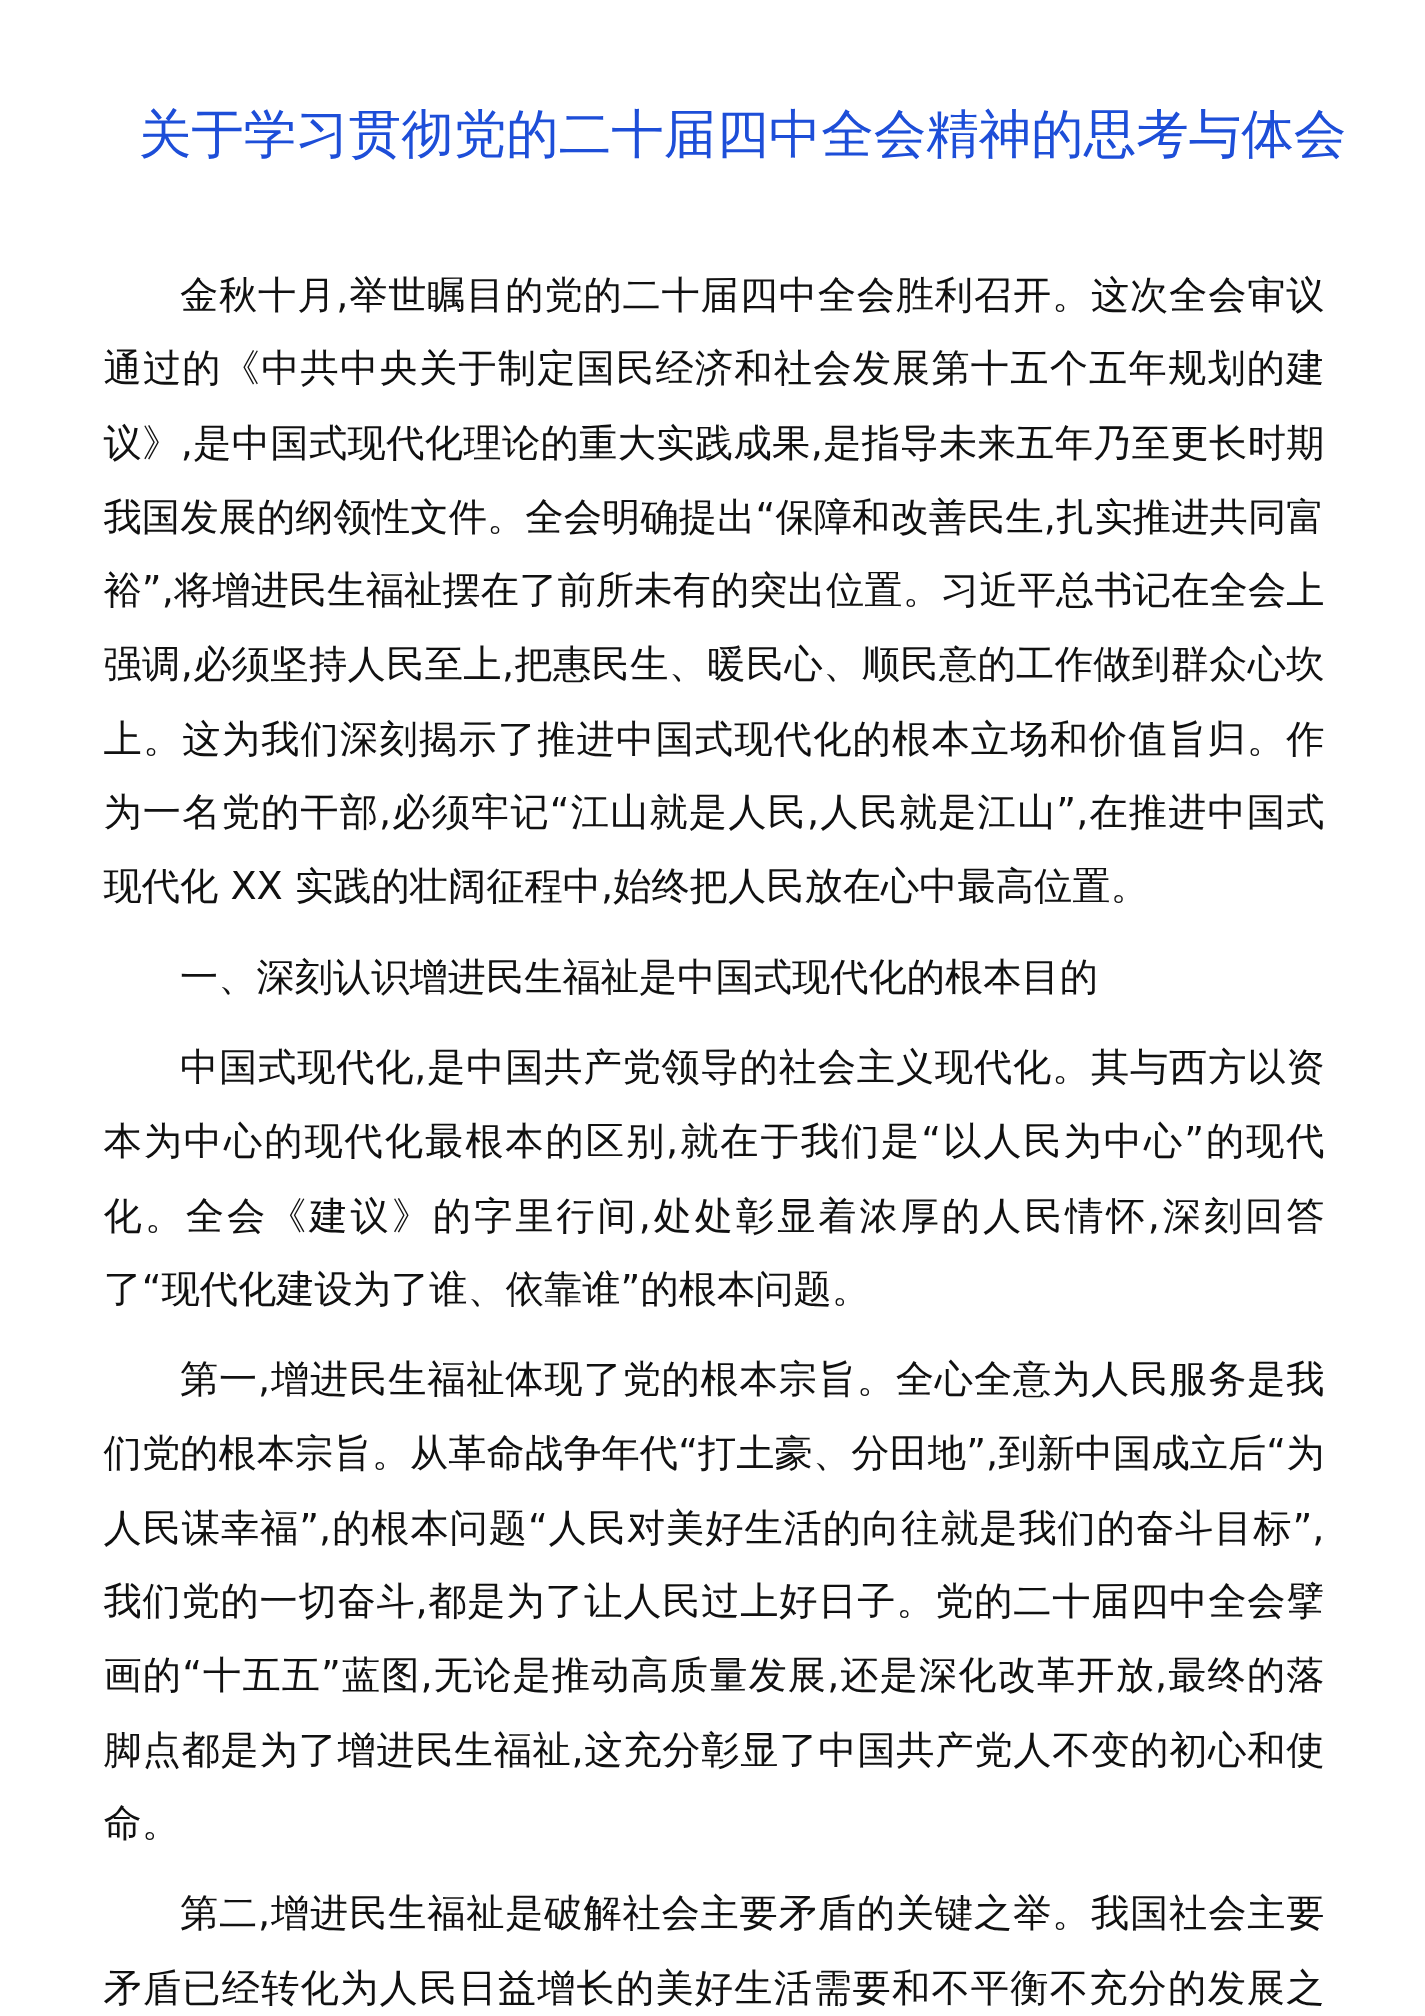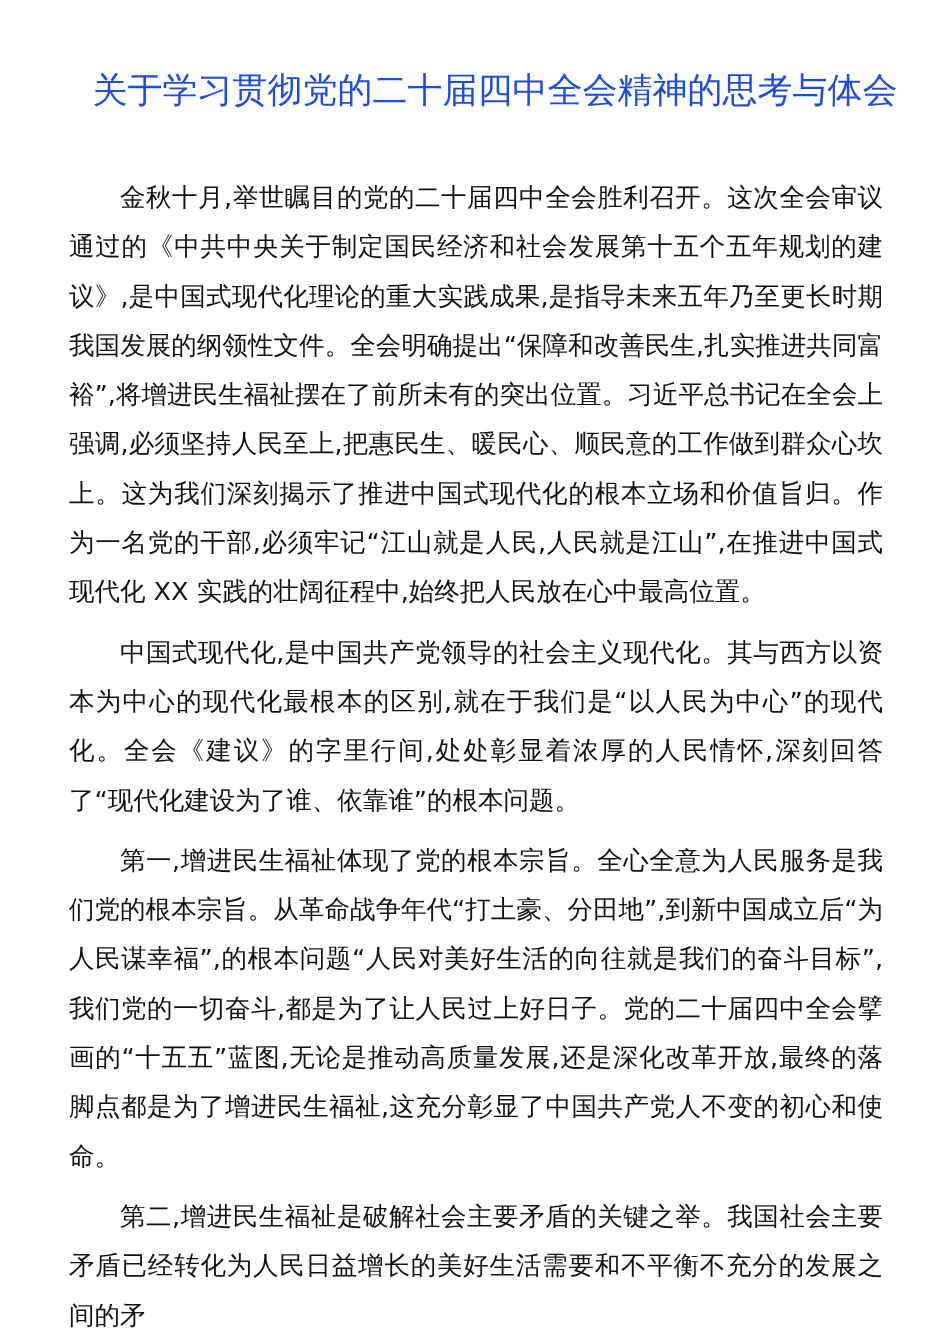--- a/index.html
+++ b/index.html
@@ -25,17 +25,18 @@
   }
   .heading { text-indent: 51px; }
 </style>
 </head>
 <body>
 
 <div class="page">
   <div class="title">关于学习贯彻党的二十届四中全会精神的思考与体会</div>
   <div class="body">
     <p class="para">金秋十月,举世瞩目的党的二十届四中全会胜利召开。这次全会审议通过的《中共中央关于制定国民经济和社会发展第十五个五年规划的建议》,是中国式现代化理论的重大实践成果,是指导未来五年乃至更长时期我国发展的纲领性文件。全会明确提出“保障和改善民生,扎实推进共同富裕”,将增进民生福祉摆在了前所未有的突出位置。习近平总书记在全会上强调,必须坚持人民至上,把惠民生、暖民心、顺民意的工作做到群众心坎上。这为我们深刻揭示了推进中国式现代化的根本立场和价值旨归。作为一名党的干部,必须牢记“江山就是人民,人民就是江山”,在推进中国式现代化 XX 实践的壮阔征程中,始终把人民放在心中最高位置。</p>
+    <p class="para heading">一、深刻认识增进民生福祉是中国式现代化的根本目的</p>
     <p class="para">中国式现代化,是中国共产党领导的社会主义现代化。其与西方以资本为中心的现代化最根本的区别,就在于我们是“以人民为中心”的现代化。全会《建议》的字里行间,处处彰显着浓厚的人民情怀,深刻回答了“现代化建设为了谁、依靠谁”的根本问题。</p>
     <p class="para">第一,增进民生福祉体现了党的根本宗旨。全心全意为人民服务是我们党的根本宗旨。从革命战争年代“打土豪、分田地”,到新中国成立后“为人民谋幸福”,的根本问题“人民对美好生活的向往就是我们的奋斗目标”,我们党的一切奋斗,都是为了让人民过上好日子。党的二十届四中全会擘画的“十五五”蓝图,无论是推动高质量发展,还是深化改革开放,最终的落脚点都是为了增进民生福祉,这充分彰显了中国共产党人不变的初心和使命。</p>
     <p class="para">第二,增进民生福祉是破解社会主要矛盾的关键之举。我国社会主要矛盾已经转化为人民日益增长的美好生活需要和不平衡不充分的发展之间的矛</p>
   </div>
 </div>
 
 </body></html>

